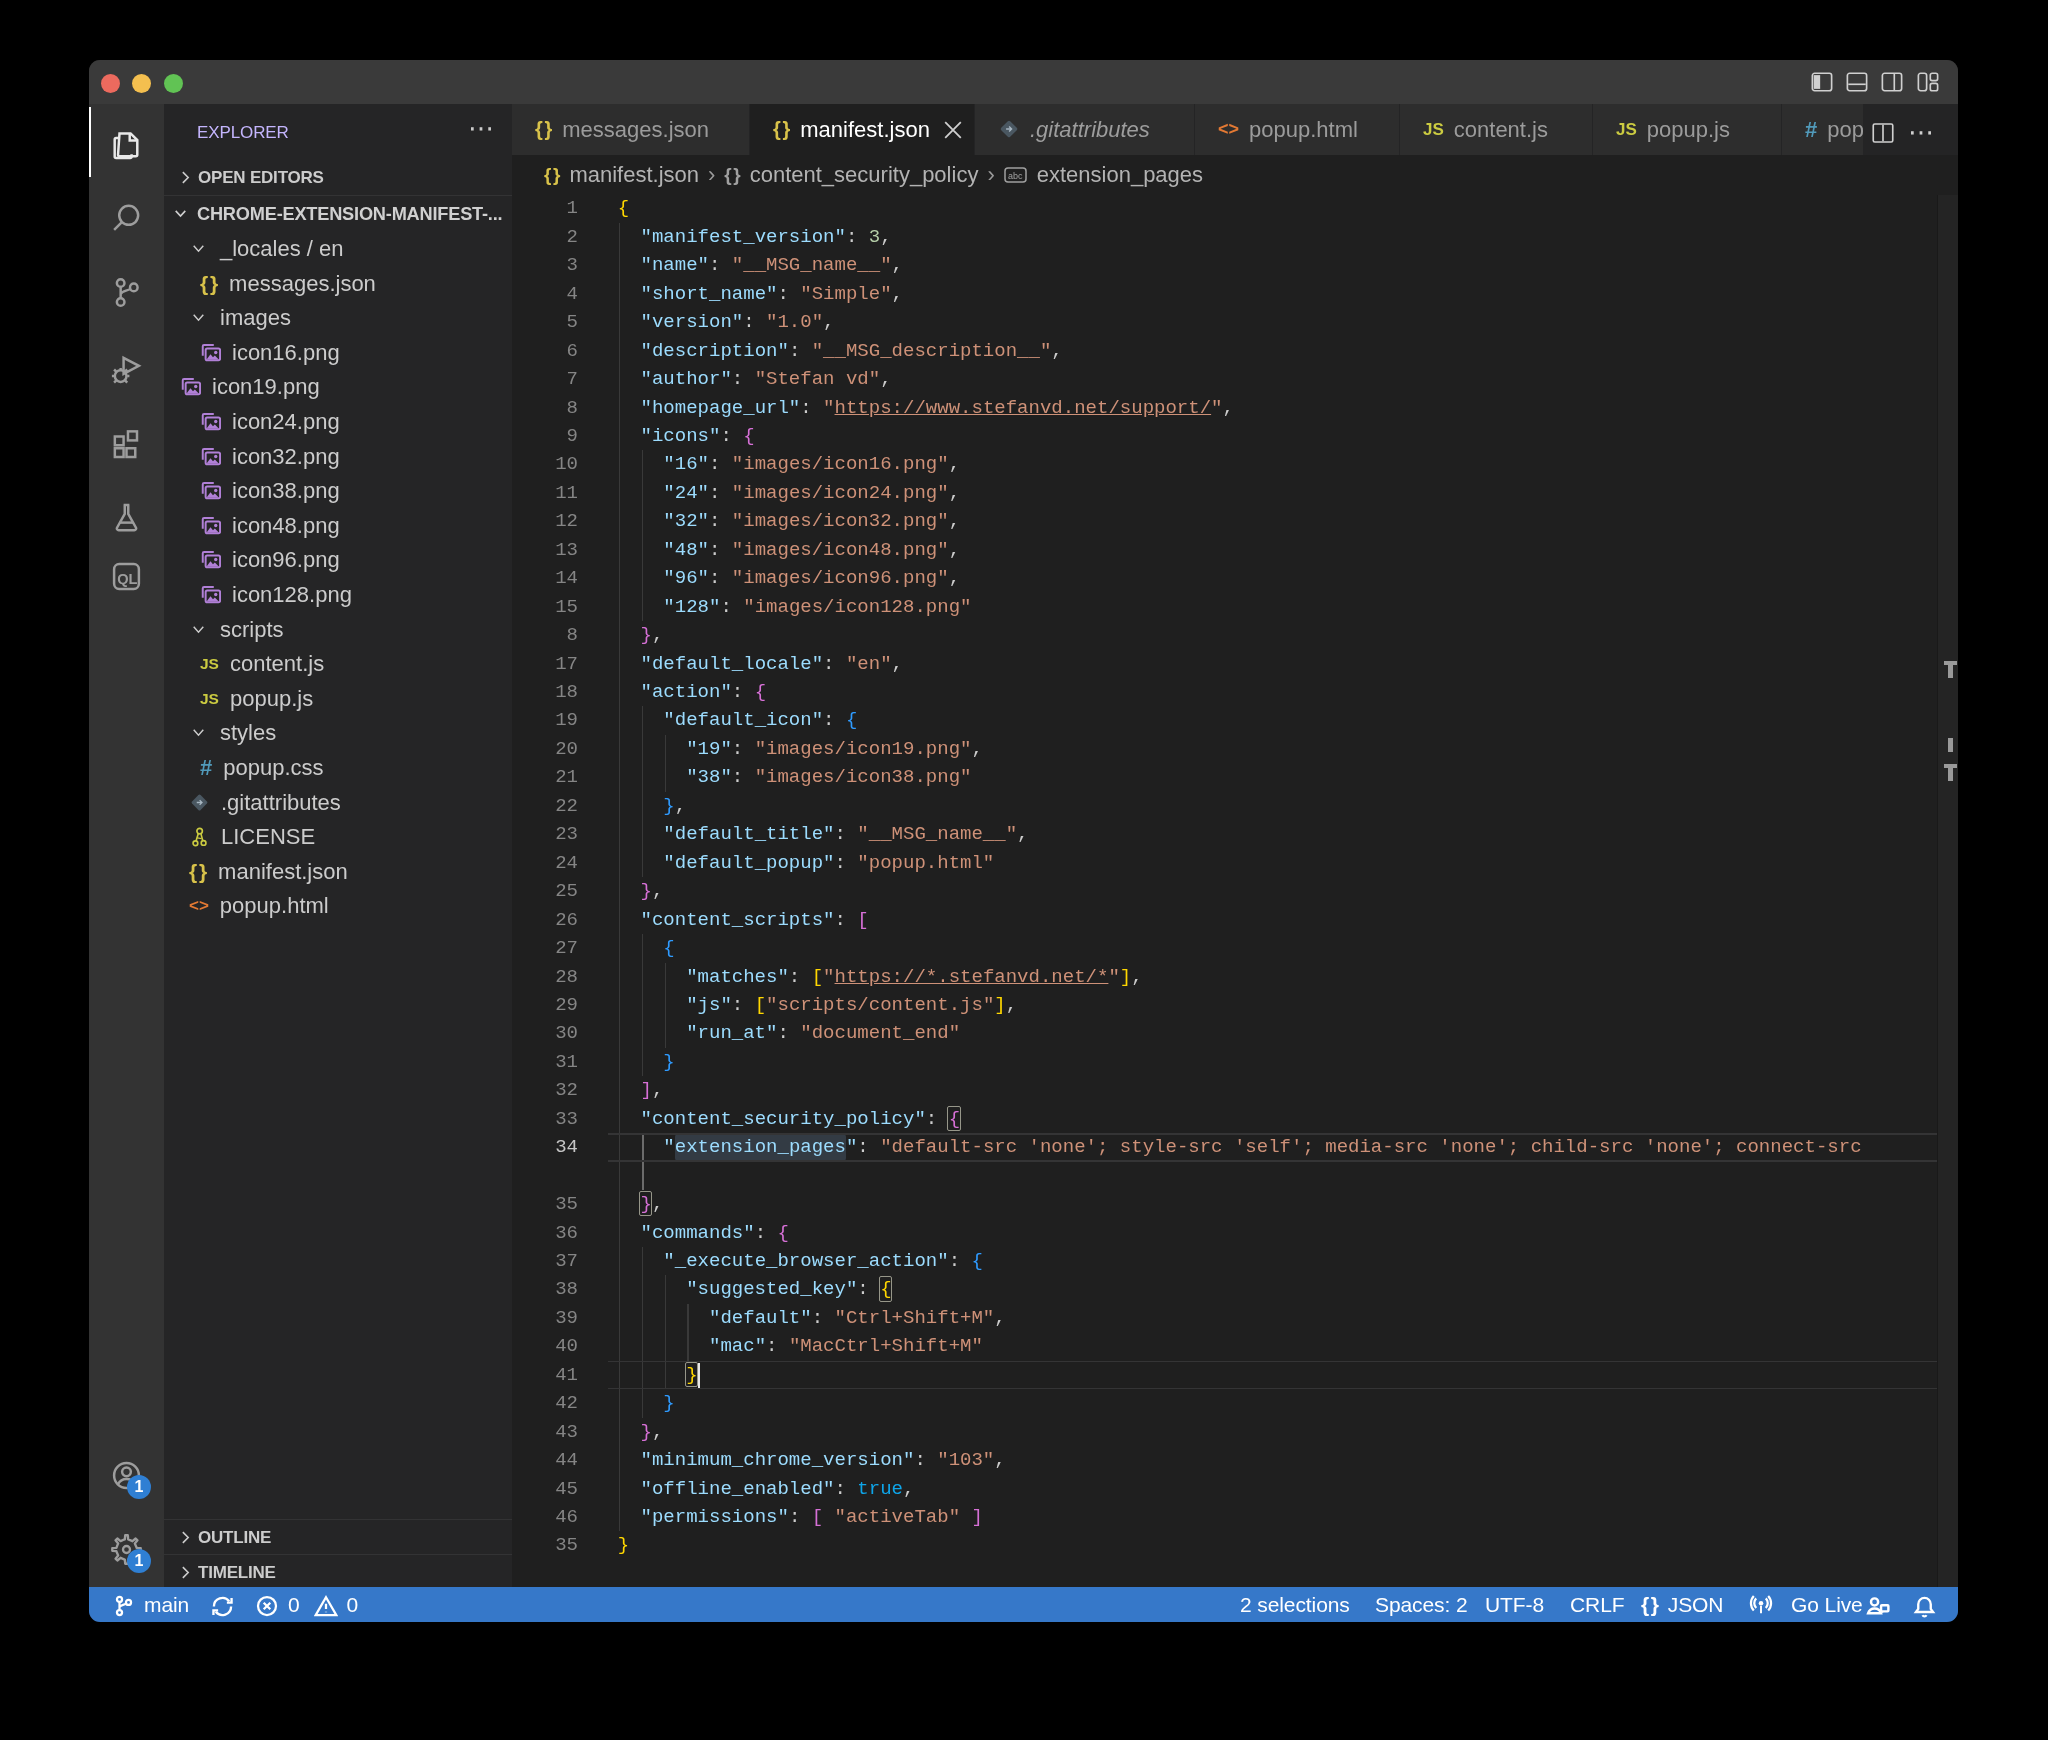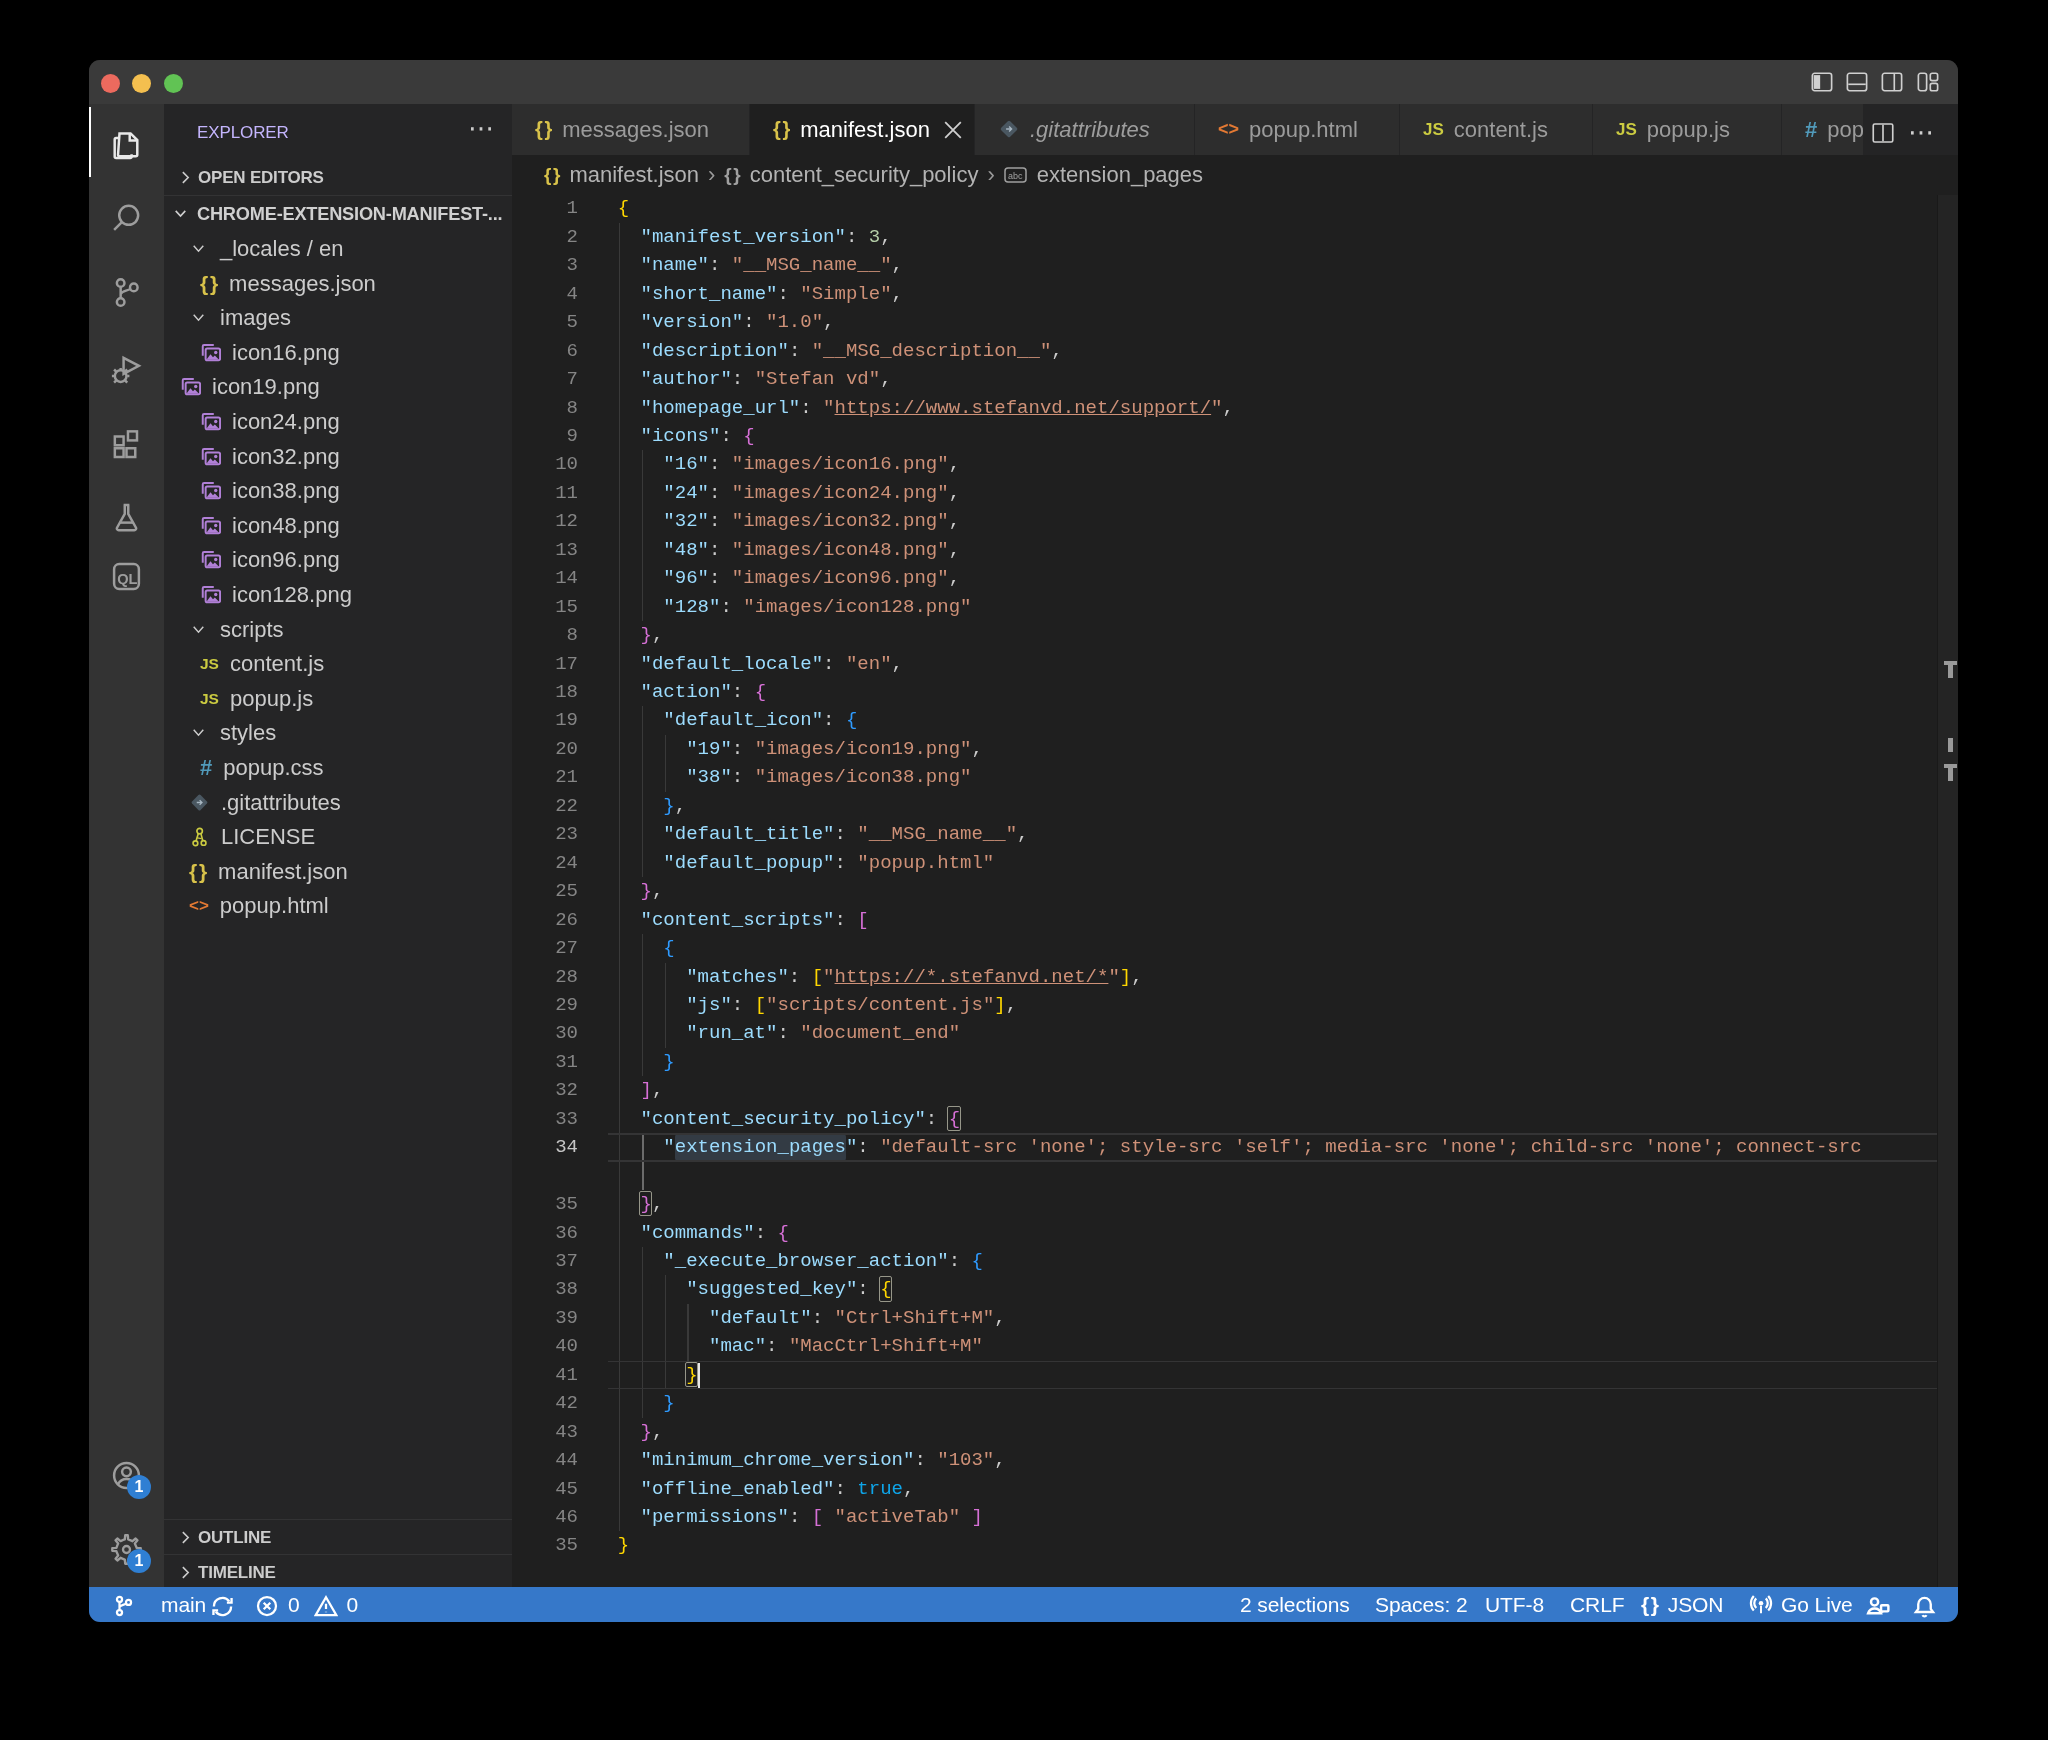--- a/index.html
+++ b/index.html
@@ -390,42 +390,42 @@
 <div class="ovm" style="left:1948px;top:665px;width:5px;height:13px"></div>
 <div class="ovm" style="left:1948px;top:738px;width:5px;height:14px"></div>
 <div class="ovm" style="left:1944px;top:764px;width:13px;height:4px"></div>
 <div class="ovm" style="left:1948px;top:768px;width:5px;height:13px"></div>
 <div id="status">
       <div class="it" style="left:23px"><svg width="24" height="24" viewBox="0 0 16 16">
           <circle cx="5" cy="3.6" r="1.7" fill="none" stroke="#fff" stroke-width="1.5"></circle>
           <circle cx="11" cy="5.6" r="1.7" fill="none" stroke="#fff" stroke-width="1.5"></circle>
           <circle cx="5" cy="12.4" r="1.7" fill="none" stroke="#fff" stroke-width="1.5"></circle>
           <path d="M5 5.4 v5.2 M9.4 6.5 c-2 1 -3.6 0.8 -4.4 2.2" fill="none" stroke="#fff" stroke-width="1.5"></path>
-        </svg><span style="margin-left:25px">main</span></div>
+        </svg><span style="margin-left:8px">main</span></div>
 <div class="it" style="left:121px"><svg width="25" height="25" viewBox="0 0 16 16">
           <path d="M13.5 8 a5.5 5.5 0 0 1 -9.8 3.4 M2.5 8 a5.5 5.5 0 0 1 9.8 -3.4" fill="none" stroke="#fff" stroke-width="1.5"></path>
           <path d="M13.8 2.5 v3 h-3 M2.2 13.5 v-3 h3" fill="none" stroke="#fff" stroke-width="1.5"></path>
         </svg></div>
 <div class="it" style="left:166px"><svg width="24" height="24" viewBox="0 0 16 16">
           <circle cx="8" cy="8" r="6" fill="none" stroke="#fff" stroke-width="1.5"></circle>
           <path d="M5.8 5.8 l4.4 4.4 M10.2 5.8 l-4.4 4.4" fill="none" stroke="#fff" stroke-width="1.5"></path>
         </svg><span style="margin-left:9px">0</span><svg width="24" height="24" viewBox="0 0 16 16" style="margin-left:14px">
           <path d="M8 2.2 L14.8 14 H1.2 Z" fill="none" stroke="#fff" stroke-width="1.5"></path>
           <path d="M8 6.5 v3.5 M8 11.8 v0.4" fill="none" stroke="#fff" stroke-width="1.5"></path>
         </svg><span style="margin-left:9px">0</span></div>
 <div class="it" style="left:1151px">2 selections</div>
 <div class="it" style="left:1286px">Spaces: 2</div>
 <div class="it" style="left:1396px">UTF-8</div>
 <div class="it" style="left:1481px">CRLF</div>
 <div class="it" style="left:1552px"><span style="font-weight:700">{ }</span><span style="margin-left:9px">JSON</span></div>
 <div class="it" style="left:1660px"><svg width="24" height="24" viewBox="0 0 16 16" style="margin-top:-3px">
           <circle cx="8" cy="6.8" r="1.5" fill="#fff"></circle>
           <path d="M8 8.5 v5" stroke="#fff" stroke-width="1.3"></path>
           <path d="M4.8 3.6 a4.6 4.6 0 0 0 0 6.4 M11.2 3.6 a4.6 4.6 0 0 1 0 6.4 M3.2 2 a7 7 0 0 0 0 9.6 M12.8 2 a7 7 0 0 1 0 9.6" fill="none" stroke="#fff" stroke-width="1.5"></path>
-        </svg><span style="margin-left:8px">Go Live</span></div>
+        </svg><span style="margin-left:18px">Go Live</span></div>
 <div class="it" style="left:1775px"><svg width="26" height="26" viewBox="0 0 16 16">
           <circle cx="6.5" cy="5.5" r="2.2" fill="none" stroke="#fff" stroke-width="1.5"></circle>
           <path d="M2.5 12.5 a4.2 4.2 0 0 1 8 0 z" fill="none" stroke="#fff" stroke-width="1.5"></path>
           <rect x="10.5" y="7.5" width="4.5" height="3.8" rx="0.5" fill="none" stroke="#fff" stroke-width="1.5"></rect>
           <path d="M11.5 11.3 l-0.8 1.4 2 -1.4" fill="#fff"></path>
         </svg></div>
 <div class="it" style="left:1823px"><svg width="25" height="25" viewBox="0 0 16 16">
           <path d="M8 2.5 a4 4 0 0 1 4 4 v3 l1.5 2 h-11 l1.5 -2 v-3 a4 4 0 0 1 4 -4 z" fill="none" stroke="#fff" stroke-width="1.5"></path>
           <path d="M6.8 13.5 a1.3 1.3 0 0 0 2.4 0" fill="none" stroke="#fff" stroke-width="1.5"></path>
         </svg></div>

